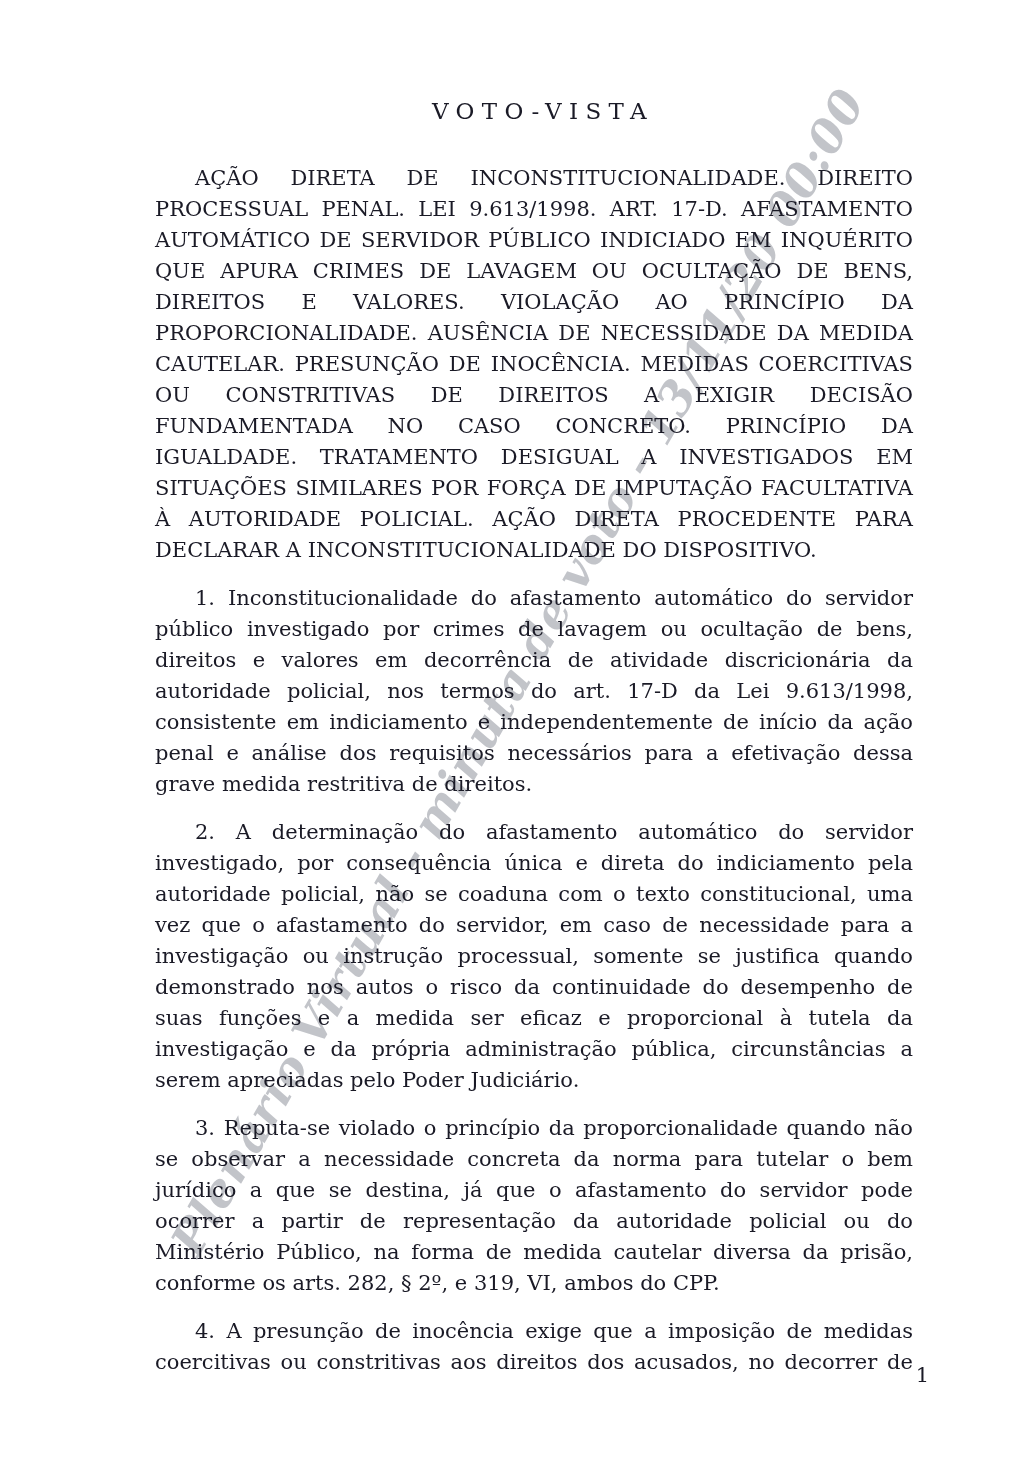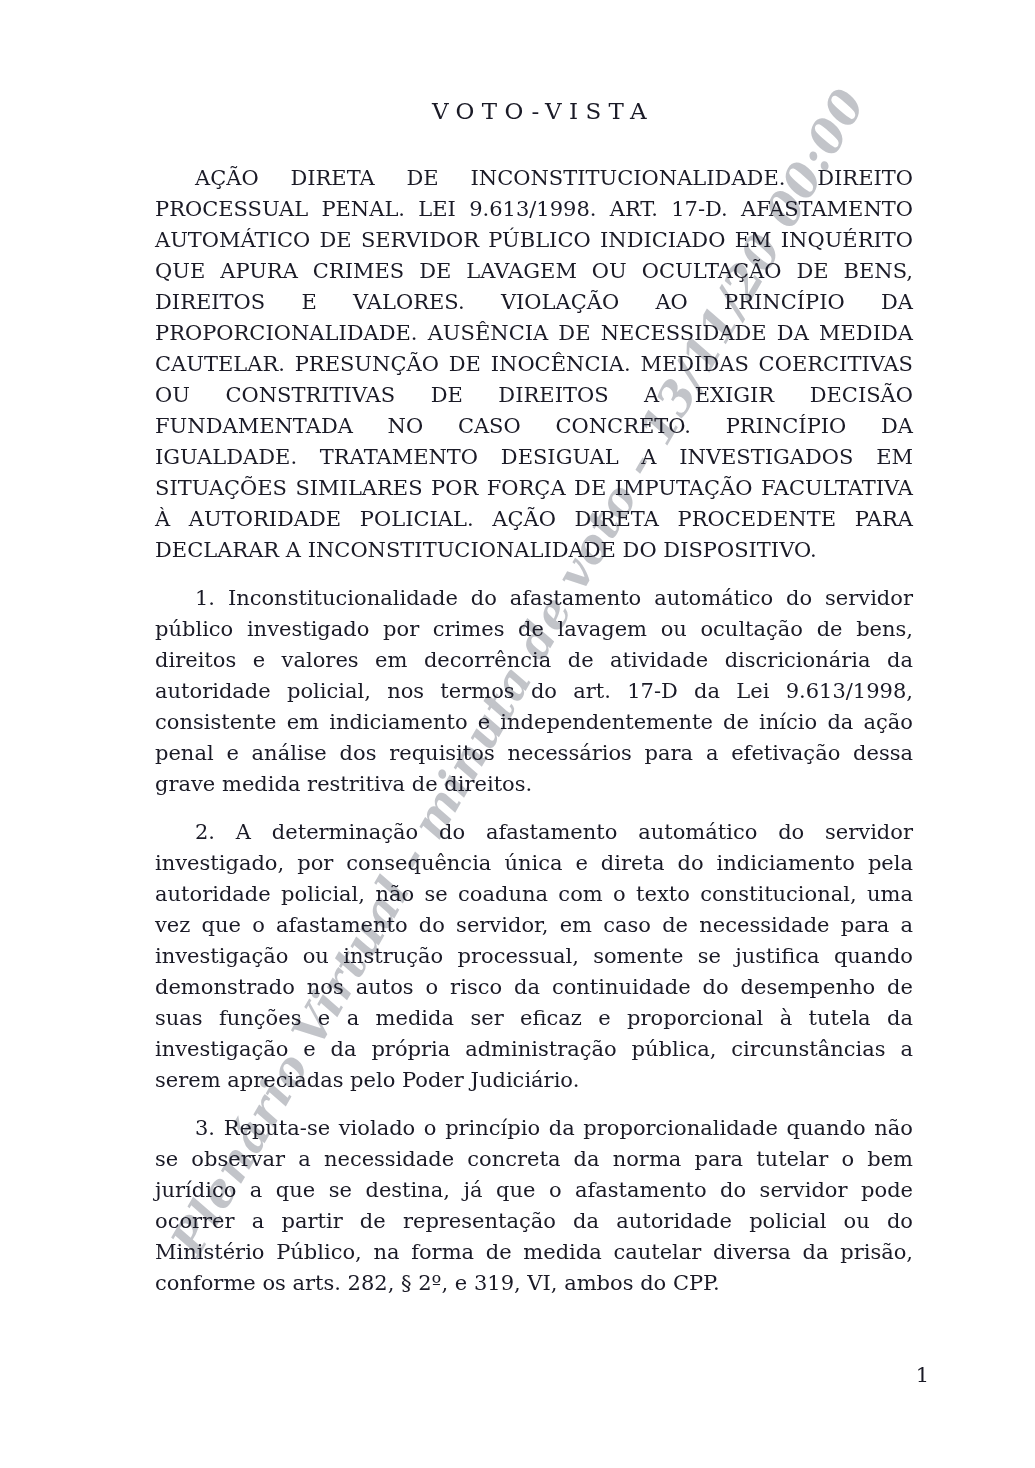--- a/index.html
+++ b/index.html
@@ -78,18 +78,19 @@
     <h1 class="doc-title">VOTO-VISTA</h1>
 
     <p class="para">AÇÃO DIRETA DE INCONSTITUCIONALIDADE. DIREITO PROCESSUAL PENAL. LEI 9.613/1998. ART. 17-D. AFASTAMENTO AUTOMÁTICO DE SERVIDOR PÚBLICO INDICIADO EM INQUÉRITO QUE APURA CRIMES DE LAVAGEM OU OCULTAÇÃO DE BENS, DIREITOS E VALORES. VIOLAÇÃO AO PRINCÍPIO DA PROPORCIONALIDADE. AUSÊNCIA DE NECESSIDADE DA MEDIDA CAUTELAR. PRESUNÇÃO DE INOCÊNCIA. MEDIDAS COERCITIVAS OU CONSTRITIVAS DE DIREITOS A EXIGIR DECISÃO FUNDAMENTADA NO CASO CONCRETO. PRINCÍPIO DA IGUALDADE. TRATAMENTO DESIGUAL A INVESTIGADOS EM SITUAÇÕES SIMILARES POR FORÇA DE IMPUTAÇÃO FACULTATIVA À AUTORIDADE POLICIAL. AÇÃO DIRETA PROCEDENTE PARA DECLARAR A INCONSTITUCIONALIDADE DO DISPOSITIVO.</p>
 
     <p class="para">1. Inconstitucionalidade do afastamento automático do servidor público investigado por crimes de lavagem ou ocultação de bens, direitos e valores em decorrência de atividade discricionária da autoridade policial, nos termos do art. 17-D da Lei 9.613/1998, consistente em indiciamento e independentemente de início da ação penal e análise dos requisitos necessários para a efetivação dessa grave medida restritiva de direitos.</p>
 
     <p class="para">2. A determinação do afastamento automático do servidor investigado, por consequência única e direta do indiciamento pela autoridade policial, não se coaduna com o texto constitucional, uma vez que o afastamento do servidor, em caso de necessidade para a investigação ou instrução processual, somente se justifica quando demonstrado nos autos o risco da continuidade do desempenho de suas funções e a medida ser eficaz e proporcional à tutela da investigação e da própria administração pública, circunstâncias a serem apreciadas pelo Poder Judiciário.</p>
 
     <p class="para">3. Reputa-se violado o princípio da proporcionalidade quando não se observar a necessidade concreta da norma para tutelar o bem jurídico a que se destina, já que o afastamento do servidor pode ocorrer a partir de representação da autoridade policial ou do Ministério Público, na forma de medida cautelar diversa da prisão, conforme os arts. 282, § 2º, e 319, VI, ambos do CPP.</p>
 
+    <p class="para justify-last">4. A presunção de inocência exige que a imposição de medidas coercitivas ou constritivas aos direitos dos acusados, no decorrer de</p>
 
   </div>
 
   <div class="page-number">1</div>
 
 </div>
 
 </body></html>

